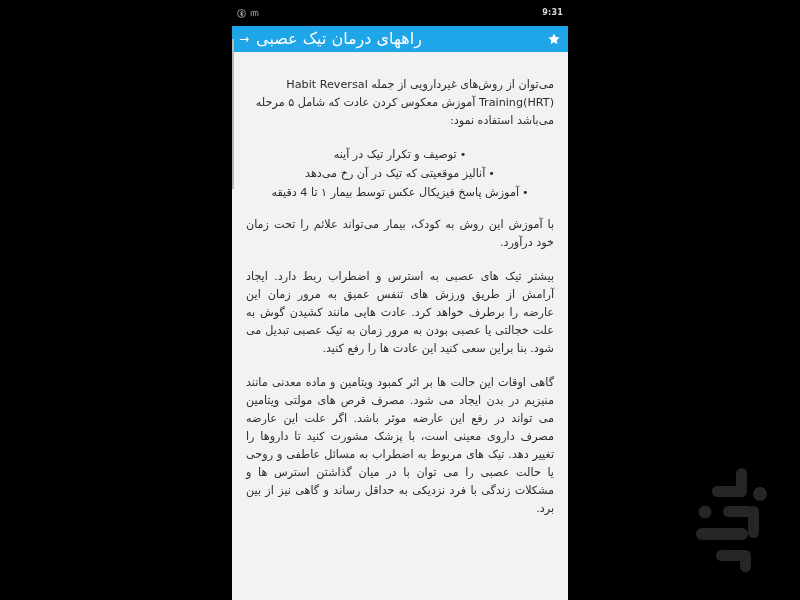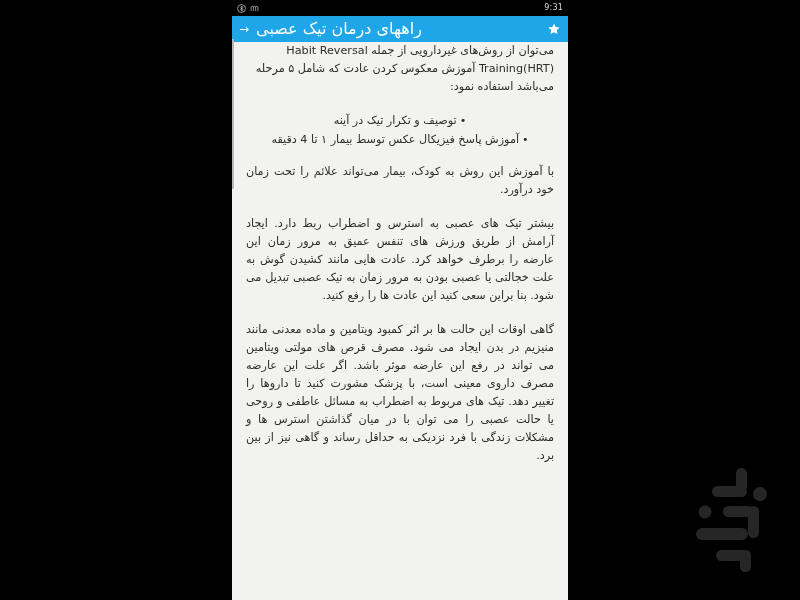--- a/index.html
+++ b/index.html
@@ -39,28 +39,29 @@
     left: 232px;
     top: 0px;
     width: 336px;
     height: 600px;
     background: #f2f2f0;
     overflow: hidden;
   }
 
   
   #statusbar {
-    height: 16px;
+    height: 26px;
     background: #000000;
     display: flex;
     align-items: center;
     justify-content: space-between;
     padding: 3px 5px;
     box-sizing: border-box;
     direction: ltr;
+    font-weight: bold;
   }
   .sb-left {
     display: flex;
     align-items: center;
     gap: 4px;
   }
   .sb-icon {
     width: 9px;
     height: 9px;
     display: block;
@@ -106,21 +107,21 @@
     width: 14px;
     height: 14px;
     display: block;
   }
 
   
   #content {
     position: relative;
     height: 486px;
     background: #f2f2f0;
-    padding: 0 14px 0 14px;
+    padding: 24px 14px 0 14px;
     box-sizing: border-box;
     overflow: hidden;
   }
   #article {
     direction: rtl;
     text-align: justify;
     color: #2d2d2d;
     font-size: 11.2px;
     line-height: 18px;
     font-family: "DejaVu Sans", "Liberation Sans", sans-serif;
@@ -213,20 +214,23 @@
   <div id="content">
     <div id="article">
 
       <p class="lead">می‌توان از روش‌های غیردارویی از جمله Habit Reversal Training(HRT) آموزش معکوس کردن عادت که شامل ۵ مرحله می‌باشد استفاده نمود:</p>
 
       <ul>
         <li>
           <span class="bullet-dot">•</span><span>توصیف و تکرار تیک در آینه</span>
         </li>
         <li>
+          <span class="bullet-dot">•</span><span>آنالیز موقعیتی که تیک در آن رخ می‌دهد</span>
+        </li>
+        <li>
           <span class="bullet-dot">•</span><span>آموزش پاسخ فیزیکال عکس توسط بیمار ۱ تا 4 دقیقه</span>
         </li>
       </ul>
 
       <p>با آموزش این روش به کودک، بیمار می‌تواند علائم را تحت زمان خود درآورد.</p>
       <p>بیشتر تیک های عصبی به استرس و اضطراب ربط دارد. ایجاد آرامش از طریق ورزش های تنفس عمیق به مرور زمان این عارضه را برطرف خواهد کرد. عادت هایی مانند کشیدن گوش به علت خجالتی یا عصبی بودن به مرور زمان به تیک عصبی تبدیل می شود. بنا براین سعی کنید این عادت ها را رفع کنید.</p>
       <p>گاهی اوقات این حالت ها بر اثر کمبود ویتامین و ماده معدنی مانند منیزیم در بدن ایجاد می شود. مصرف قرص های مولتی ویتامین می تواند در رفع این عارضه موثر باشد. اگر علت این عارضه مصرف داروی معینی است، با پزشک مشورت کنید تا داروها را تغییر دهد. تیک های مربوط به اضطراب به مسائل عاطفی و روحی یا حالت عصبی را می توان با در میان گذاشتن استرس ها و مشکلات زندگی با فرد نزدیکی به حداقل رساند و گاهی نیز از بین برد.</p>
 
     </div>
   </div>

